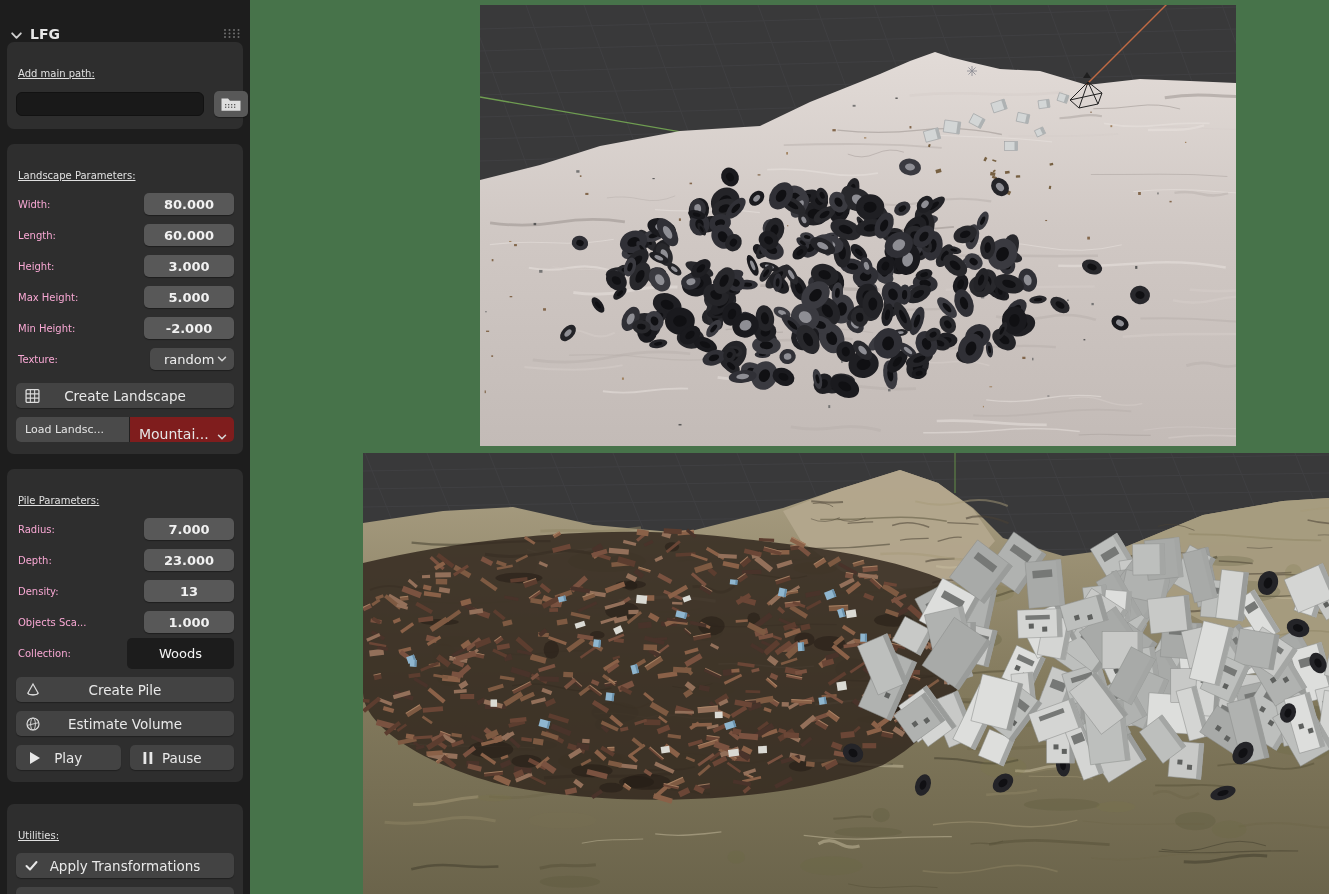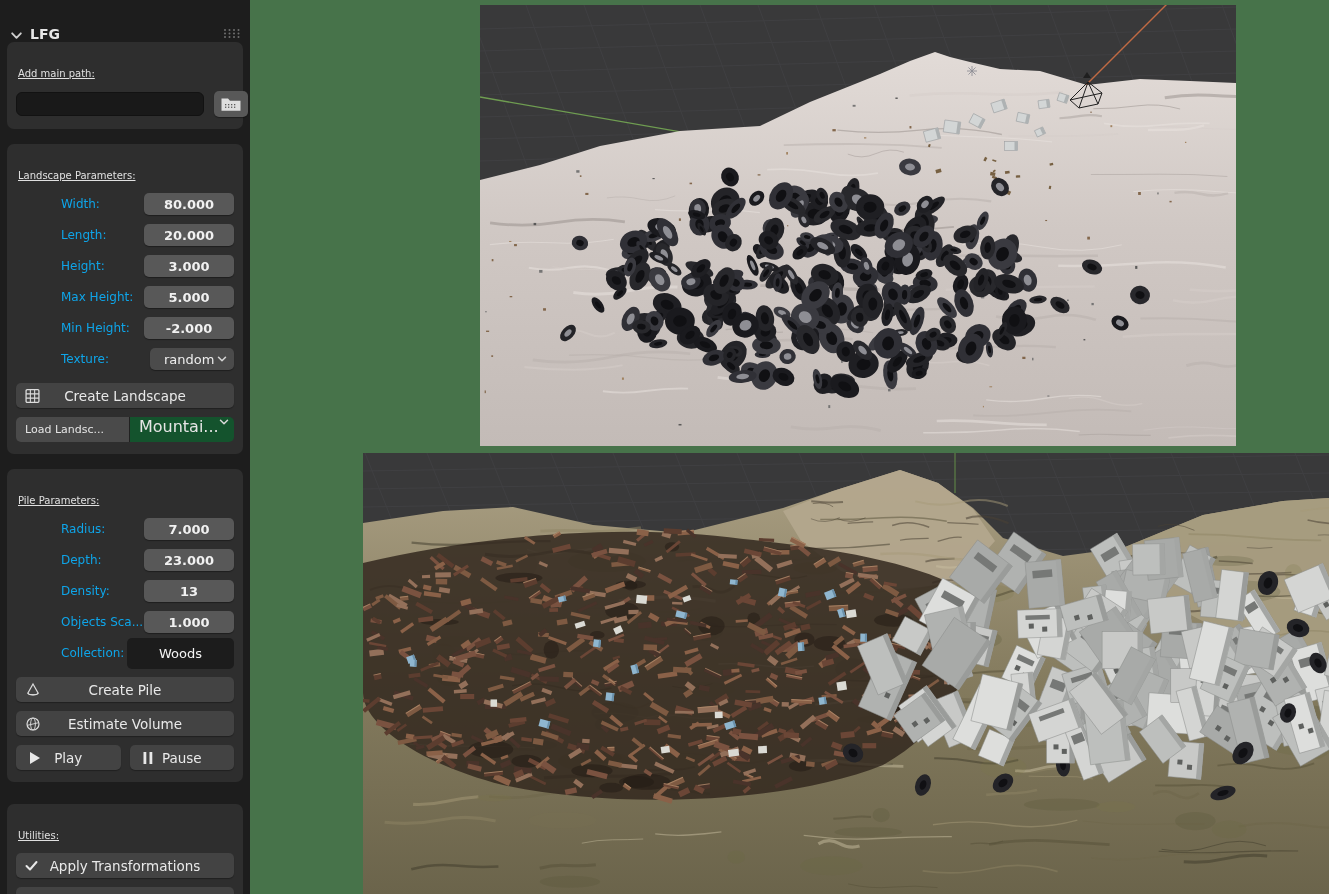--- a/index.html
+++ b/index.html
@@ -11,43 +11,43 @@
   }
   
   .panel{position:absolute;left:0;top:0;width:250px;height:894px;background:#1d1d1d;
          box-sizing:border-box;padding:0 7px;}
   .panel-header{height:42px;display:flex;align-items:flex-end;gap:7px;color:#e6e6e6;
                 font-size:14px;font-weight:bold;padding:0 3px;}
   .grip{margin-left:auto;opacity:.75}
   .section{background:#2e2e2e;border-radius:7px;padding:10px 9px 12px;margin-bottom:15px;}
   .sec-heading{color:#e0e0e0;font-size:10px;margin:16px 0 12px 2px;text-decoration:underline;}
   .frow{display:flex;align-items:center;margin-bottom:9px;height:22px;}
-  .frow .flabel{flex:1;color:#0ea5e9;font-size:12px;white-space:nowrap;overflow:hidden;padding-left:2px;margin-left:43px;}
+  .frow .flabel{flex:1;color:#f9a8d4;font-size:10px;white-space:nowrap;overflow:hidden;padding-left:2px;}
   .nfield{width:90px;height:22px;background:#585858;border-radius:5px;color:#f1f1f1;
           font-size:13px;display:flex;align-items:center;justify-content:center;
           box-shadow:0 1px 1px rgba(0,0,0,.35);cursor:ew-resize;font-weight:bold;}
   .dropdown{width:84px;height:22px;background:#4b4b4b;border-radius:5px;color:#eee;
             font-size:13px;display:flex;align-items:center;justify-content:space-between;
             padding:0 7px 0 14px;box-sizing:border-box;box-shadow:0 1px 1px rgba(0,0,0,.35);cursor:pointer;}
   .textfield{width:107px;height:31px;background:#1c1c1c;border-radius:5px;color:#f3f3f3;
              font-size:13px;display:flex;align-items:center;justify-content:center;cursor:text;}
   .btn{height:25px;background:#434343;border:none;border-radius:5px;color:#e9e9e9;
        font-size:13.5px;display:flex;align-items:center;justify-content:center;width:100%;
        position:relative;margin-bottom:9px;box-shadow:0 1px 1px rgba(0,0,0,.3);cursor:pointer;
        font-family:inherit;}
   .btn .bicon{position:absolute;left:9px;top:50%;transform:translateY(-50%);display:flex;}
   .halfrow{display:flex;gap:9px;}
   .halfrow .btn{margin-bottom:0;}
   .split{display:flex;width:100%;}
   .split .left{flex:1.18;background:#4a4a4a;border-radius:5px 0 0 5px;height:25px;display:flex;
                align-items:center;padding-left:9px;color:#e5e5e5;font-size:11px;cursor:pointer;
                white-space:nowrap;overflow:hidden;}
-  .split .right{flex:1;background:#14532d;border-radius:0 5px 5px 0;height:25px;display:flex;
-                align-items:flex-start;justify-content:space-between;padding:0 7px 0 9px;color:#e5e5e5;
-                font-size:16px;border-left:1px solid #212121;cursor:pointer;white-space:nowrap;overflow:hidden;}
+  .split .right{flex:1;background:#7f1d1d;border-radius:0 5px 5px 0;height:25px;display:flex;
+                align-items:flex-end;justify-content:space-between;padding:0 7px 0 9px;color:#e5e5e5;
+                font-size:14px;border-left:1px solid #212121;cursor:pointer;white-space:nowrap;overflow:hidden;}
   .pathrow{display:flex;gap:10px;align-items:center;margin-top:9px;}
   .pathinput{flex:1;height:24px;background:#191919;border:1px solid #121212;border-radius:6px;
              color:#eee;padding:0 8px;font-size:13px;box-sizing:border-box;font-family:inherit;}
   .folderbtn{width:56px;height:26px;background:#585858;border:none;border-radius:5px;
              display:flex;align-items:center;justify-content:center;cursor:pointer;
              box-shadow:0 1px 1px rgba(0,0,0,.35);}
   
   .vp{position:absolute;overflow:hidden;background:#39393a;}
   #vp-top{left:480px;top:5px;width:756px;height:441px;}
   #vp-bottom{left:363px;top:453px;width:966px;height:441px;}
@@ -111,21 +111,21 @@
 
   <div class="section">
     <div class="sec-heading">Landscape Parameters:</div>
 
     <div class="frow">
       <span class="flabel">Width:</span>
       <div class="nfield">80.000</div>
     </div>
     <div class="frow">
       <span class="flabel">Length:</span>
-      <div class="nfield">20.000</div>
+      <div class="nfield">60.000</div>
     </div>
     <div class="frow">
       <span class="flabel">Height:</span>
       <div class="nfield">3.000</div>
     </div>
     <div class="frow">
       <span class="flabel">Max Height:</span>
       <div class="nfield">5.000</div>
     </div>
     <div class="frow">

